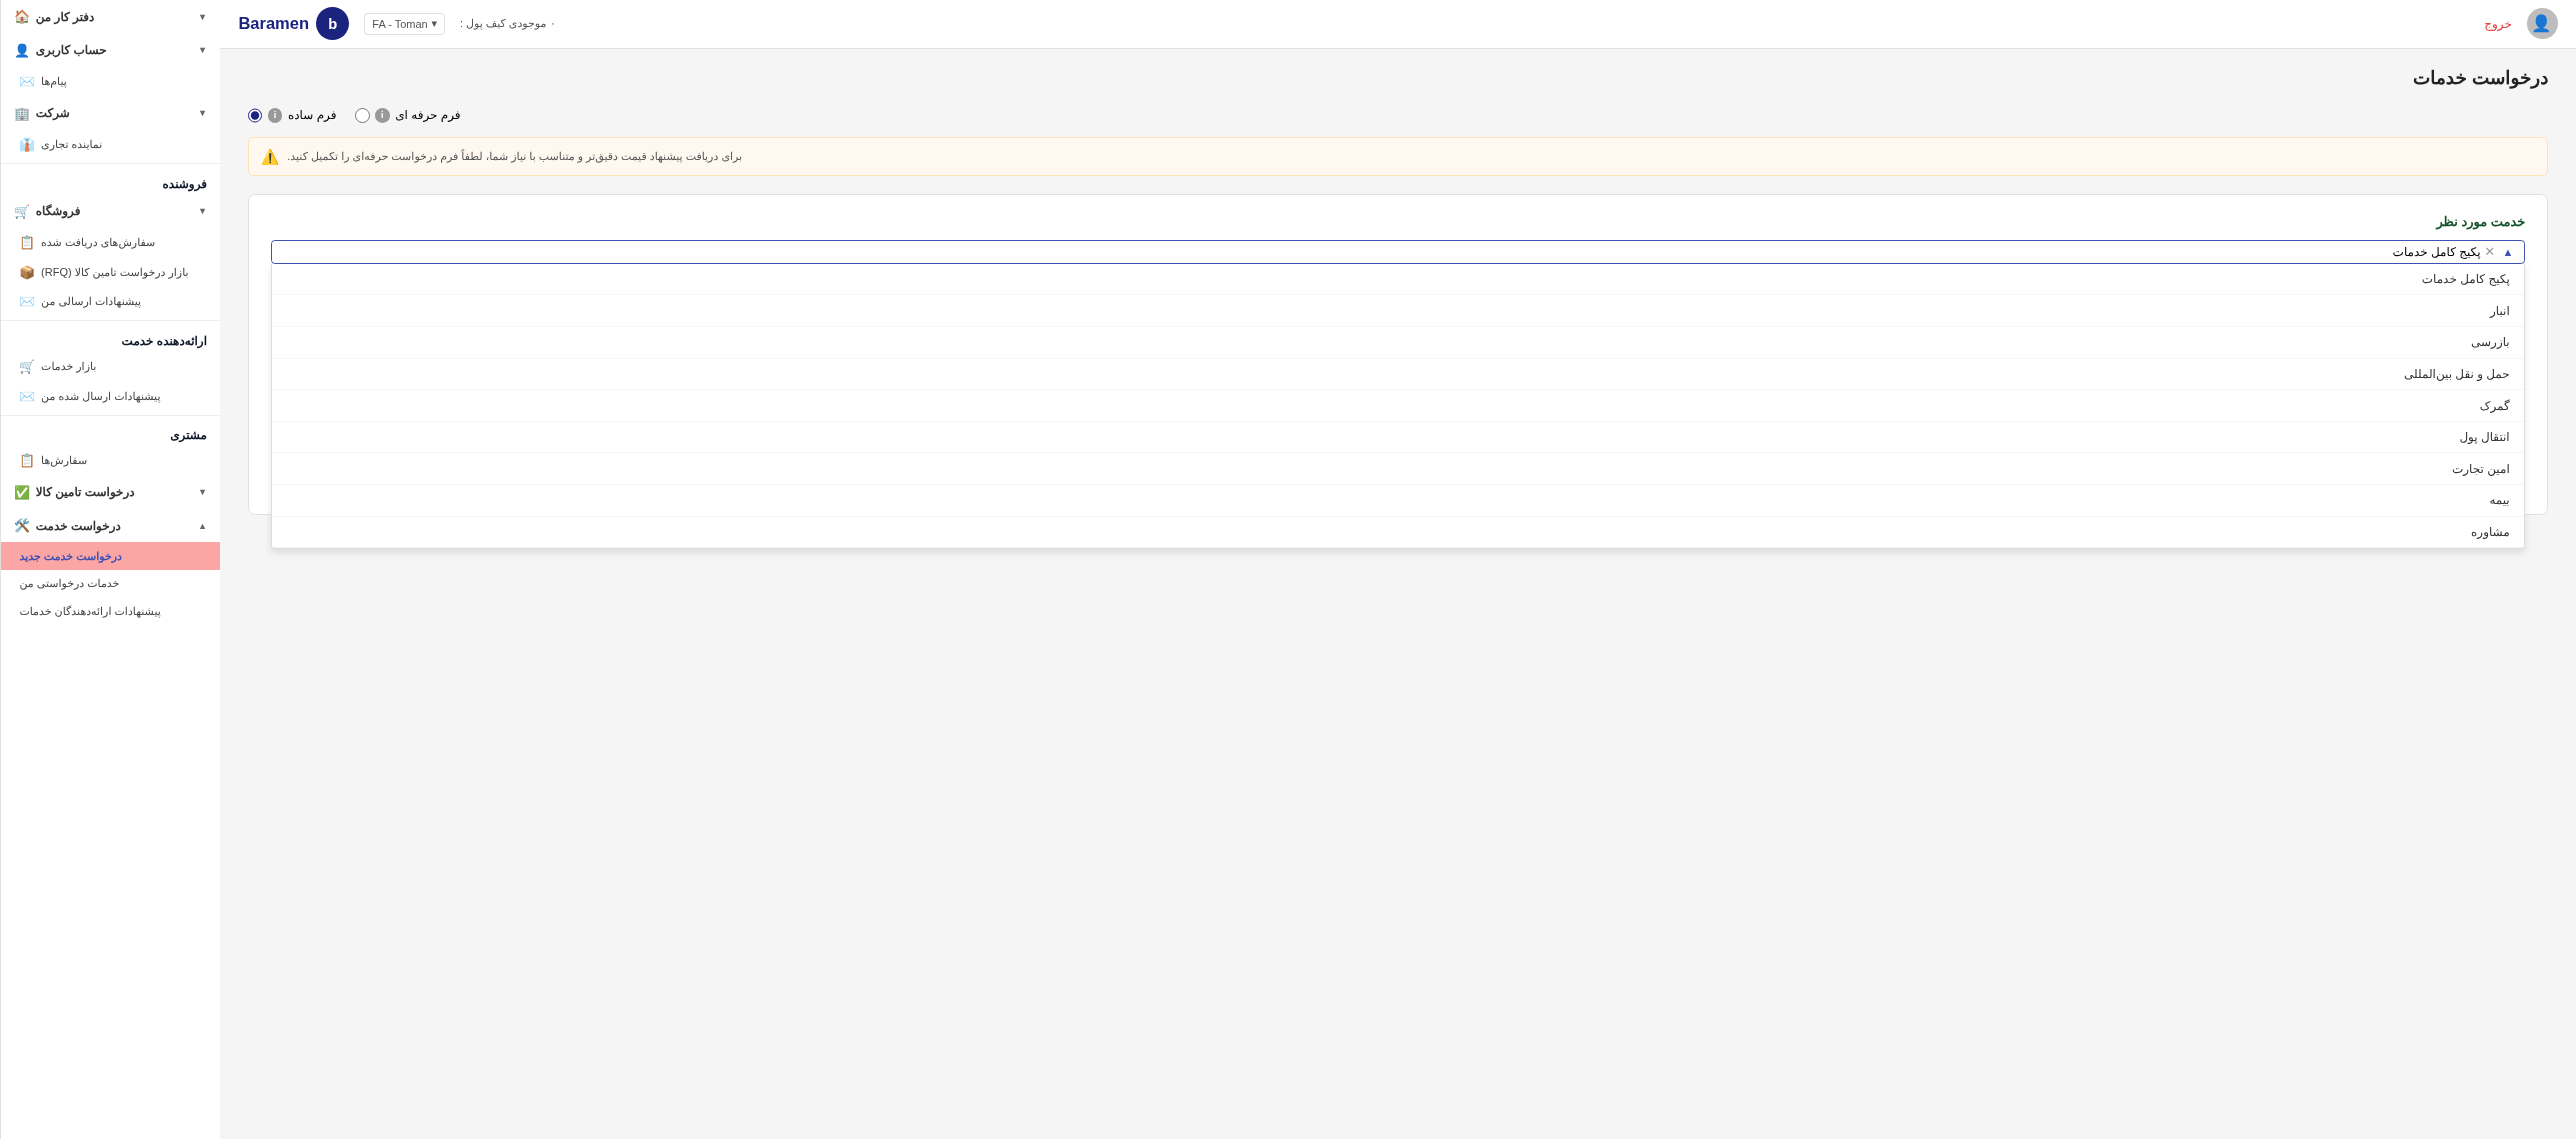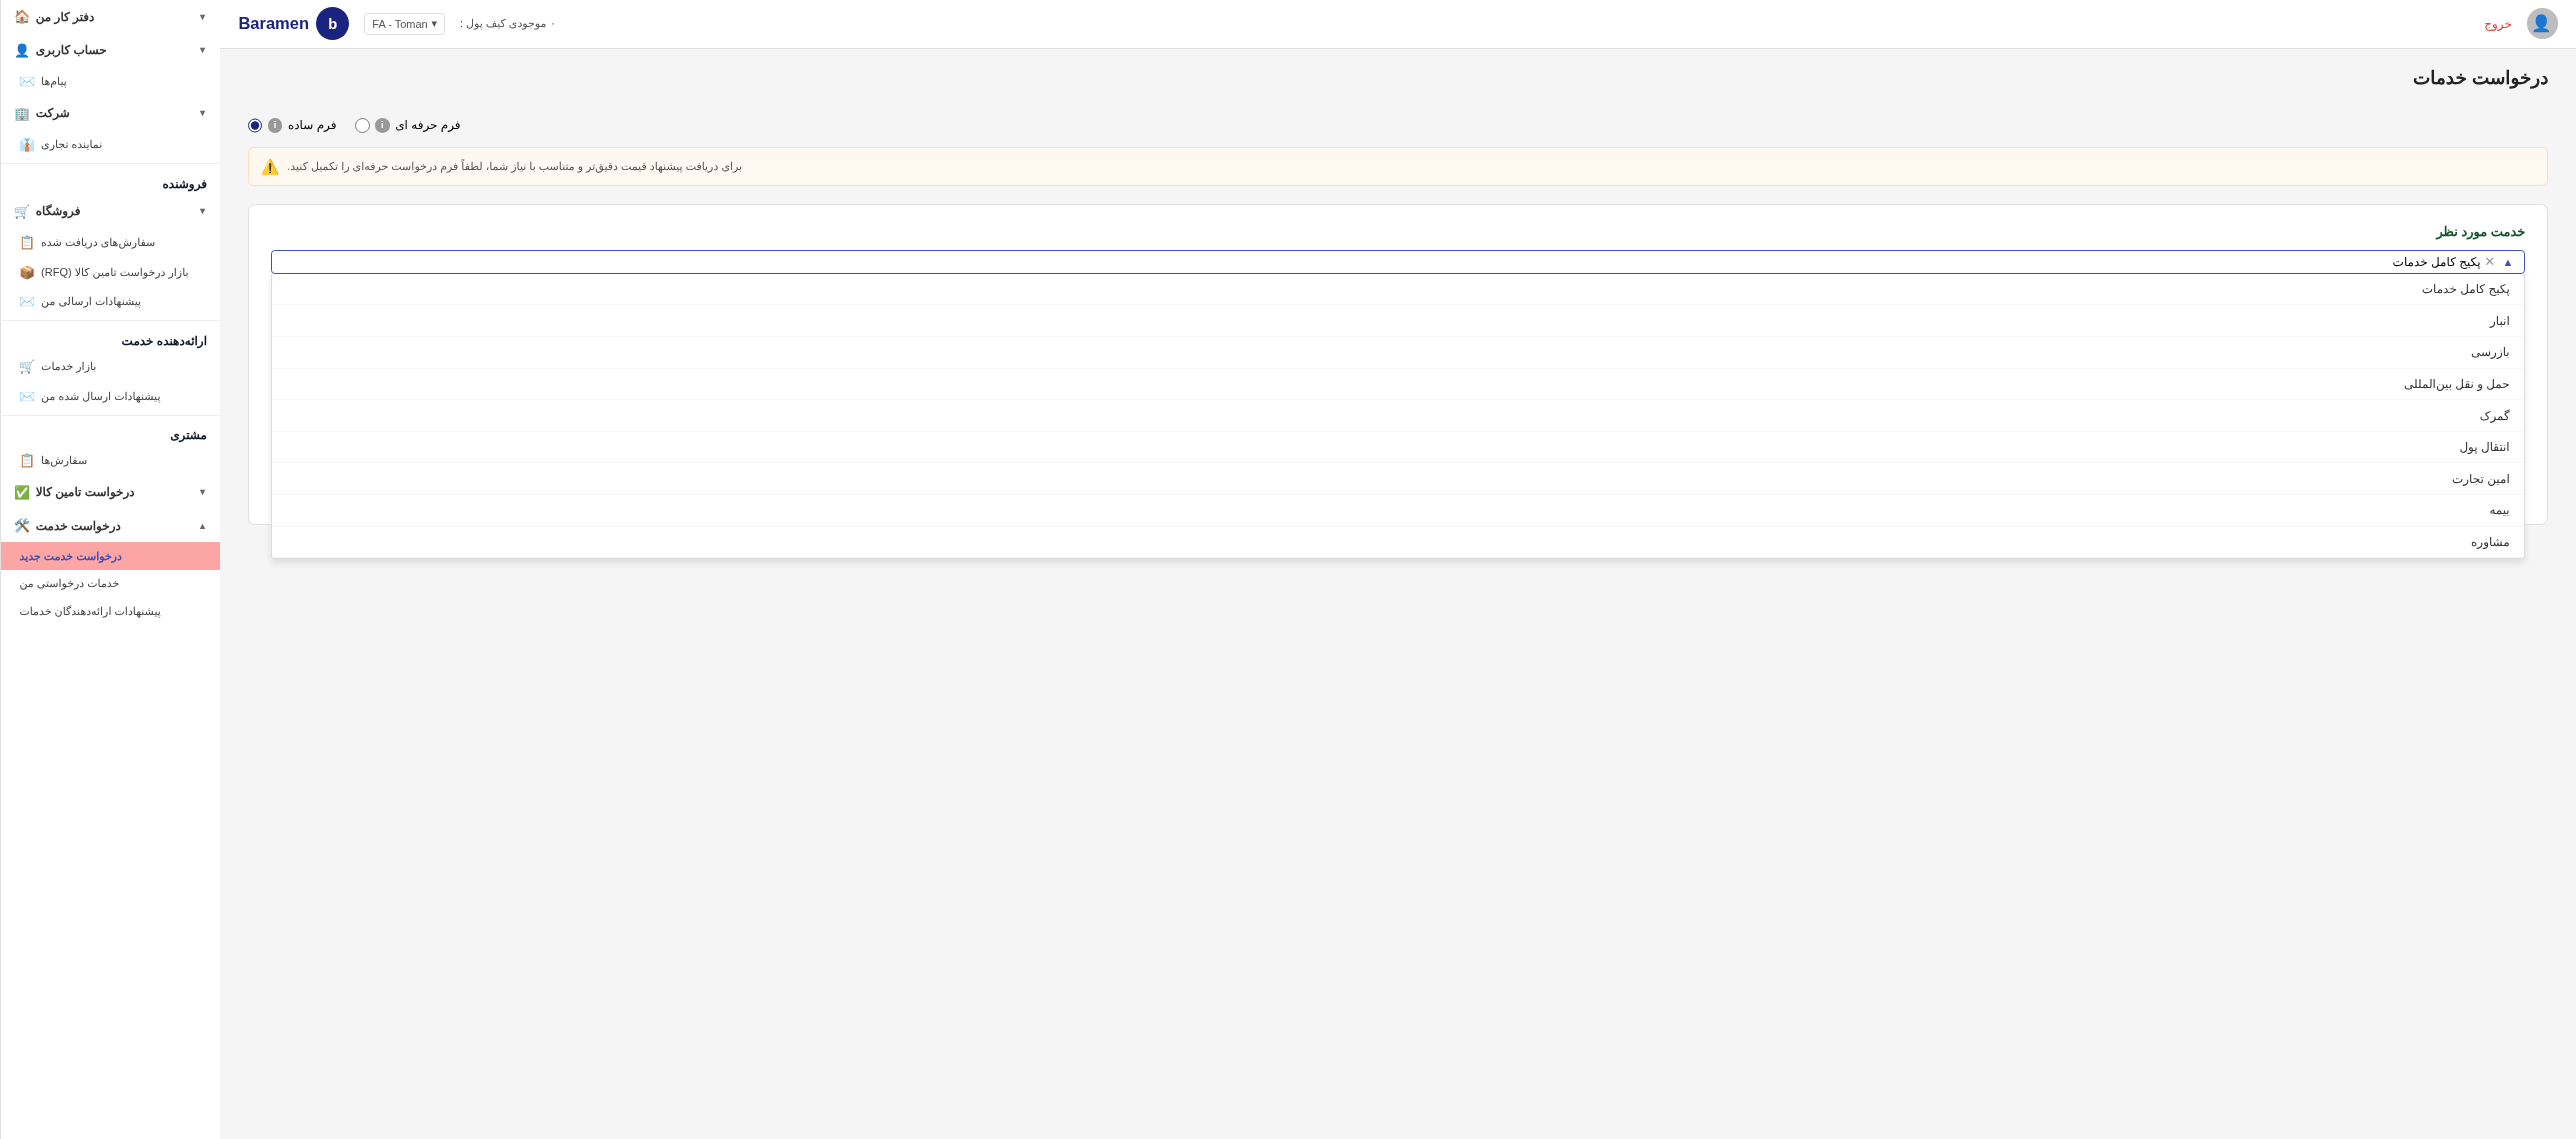--- a/index.html
+++ b/index.html
@@ -180,21 +180,21 @@
       flex: 1;
       overflow-y: auto;
       padding: 18.4px 27.6px;
     }
 
     .page-title {
       text-align: right;
       font-size: 18.4px;
       font-weight: bold;
       color: #222;
-      margin-bottom: 29px;
+      margin-bottom: 19px;
     }
 
     .form-type-selector {
       display: flex;
       align-items: center;
       justify-content: flex-end;
       gap: 18.4px;
       margin-bottom: 14.7px;
     }
 

